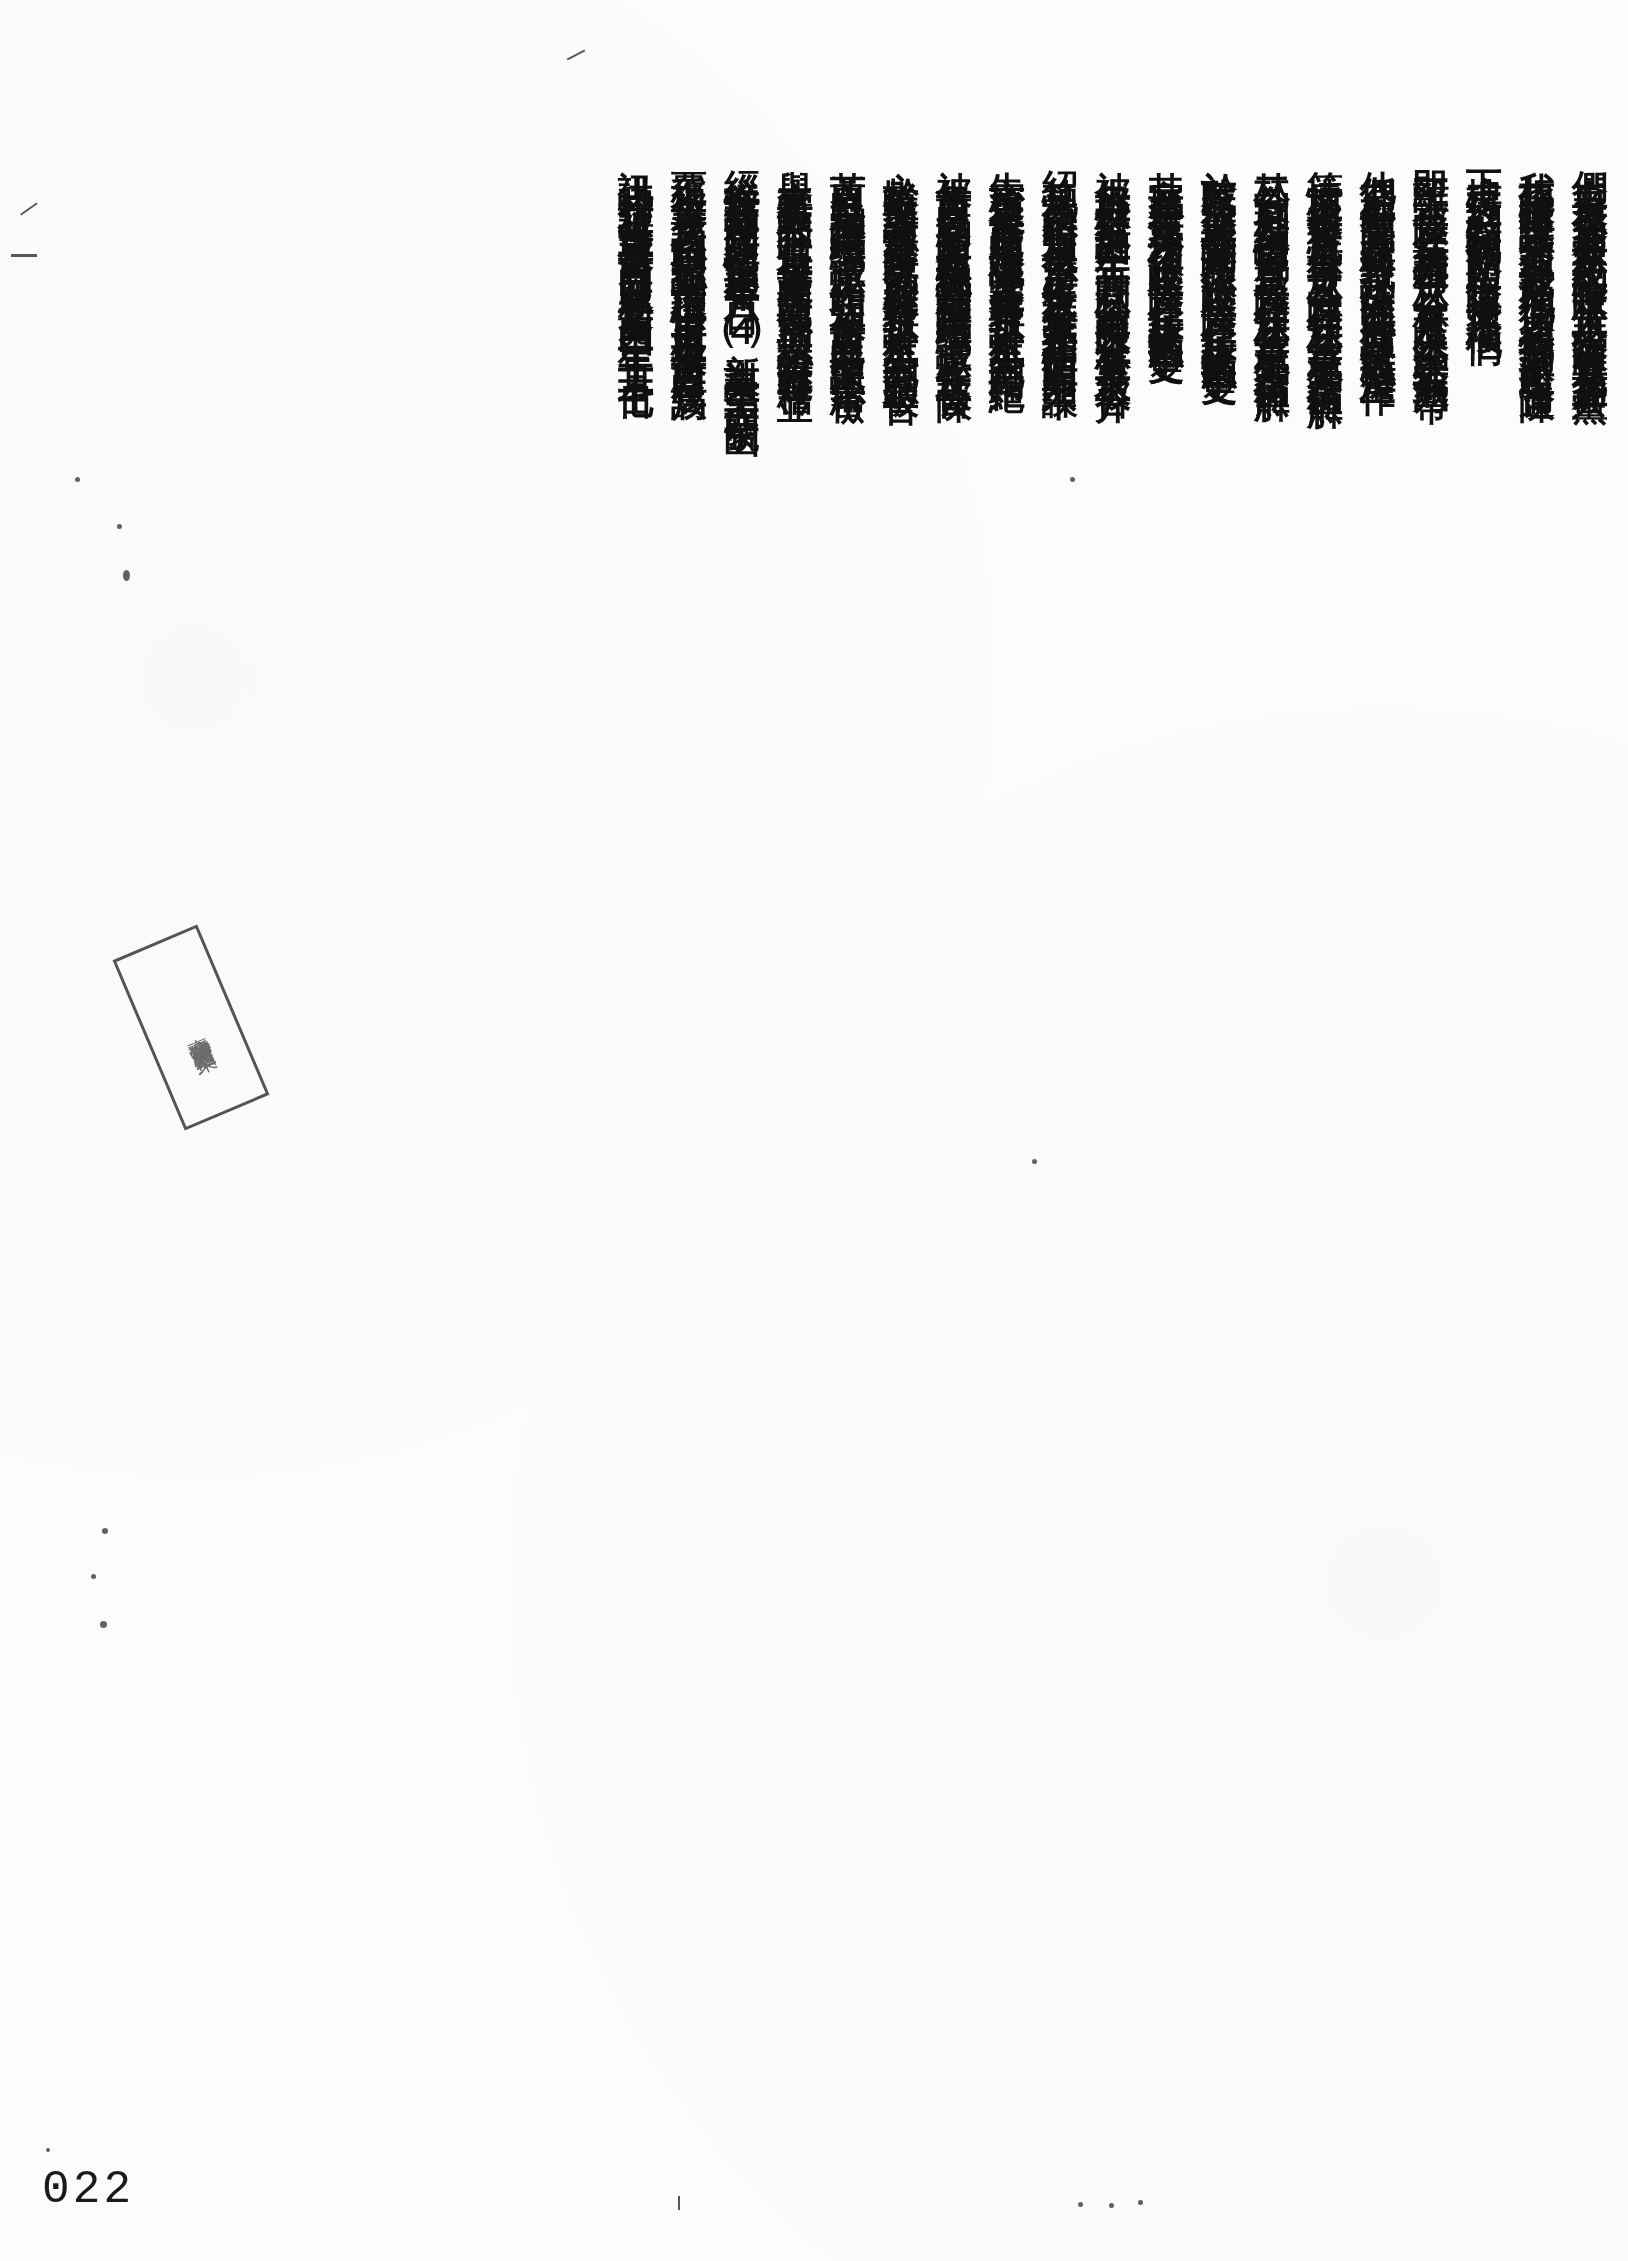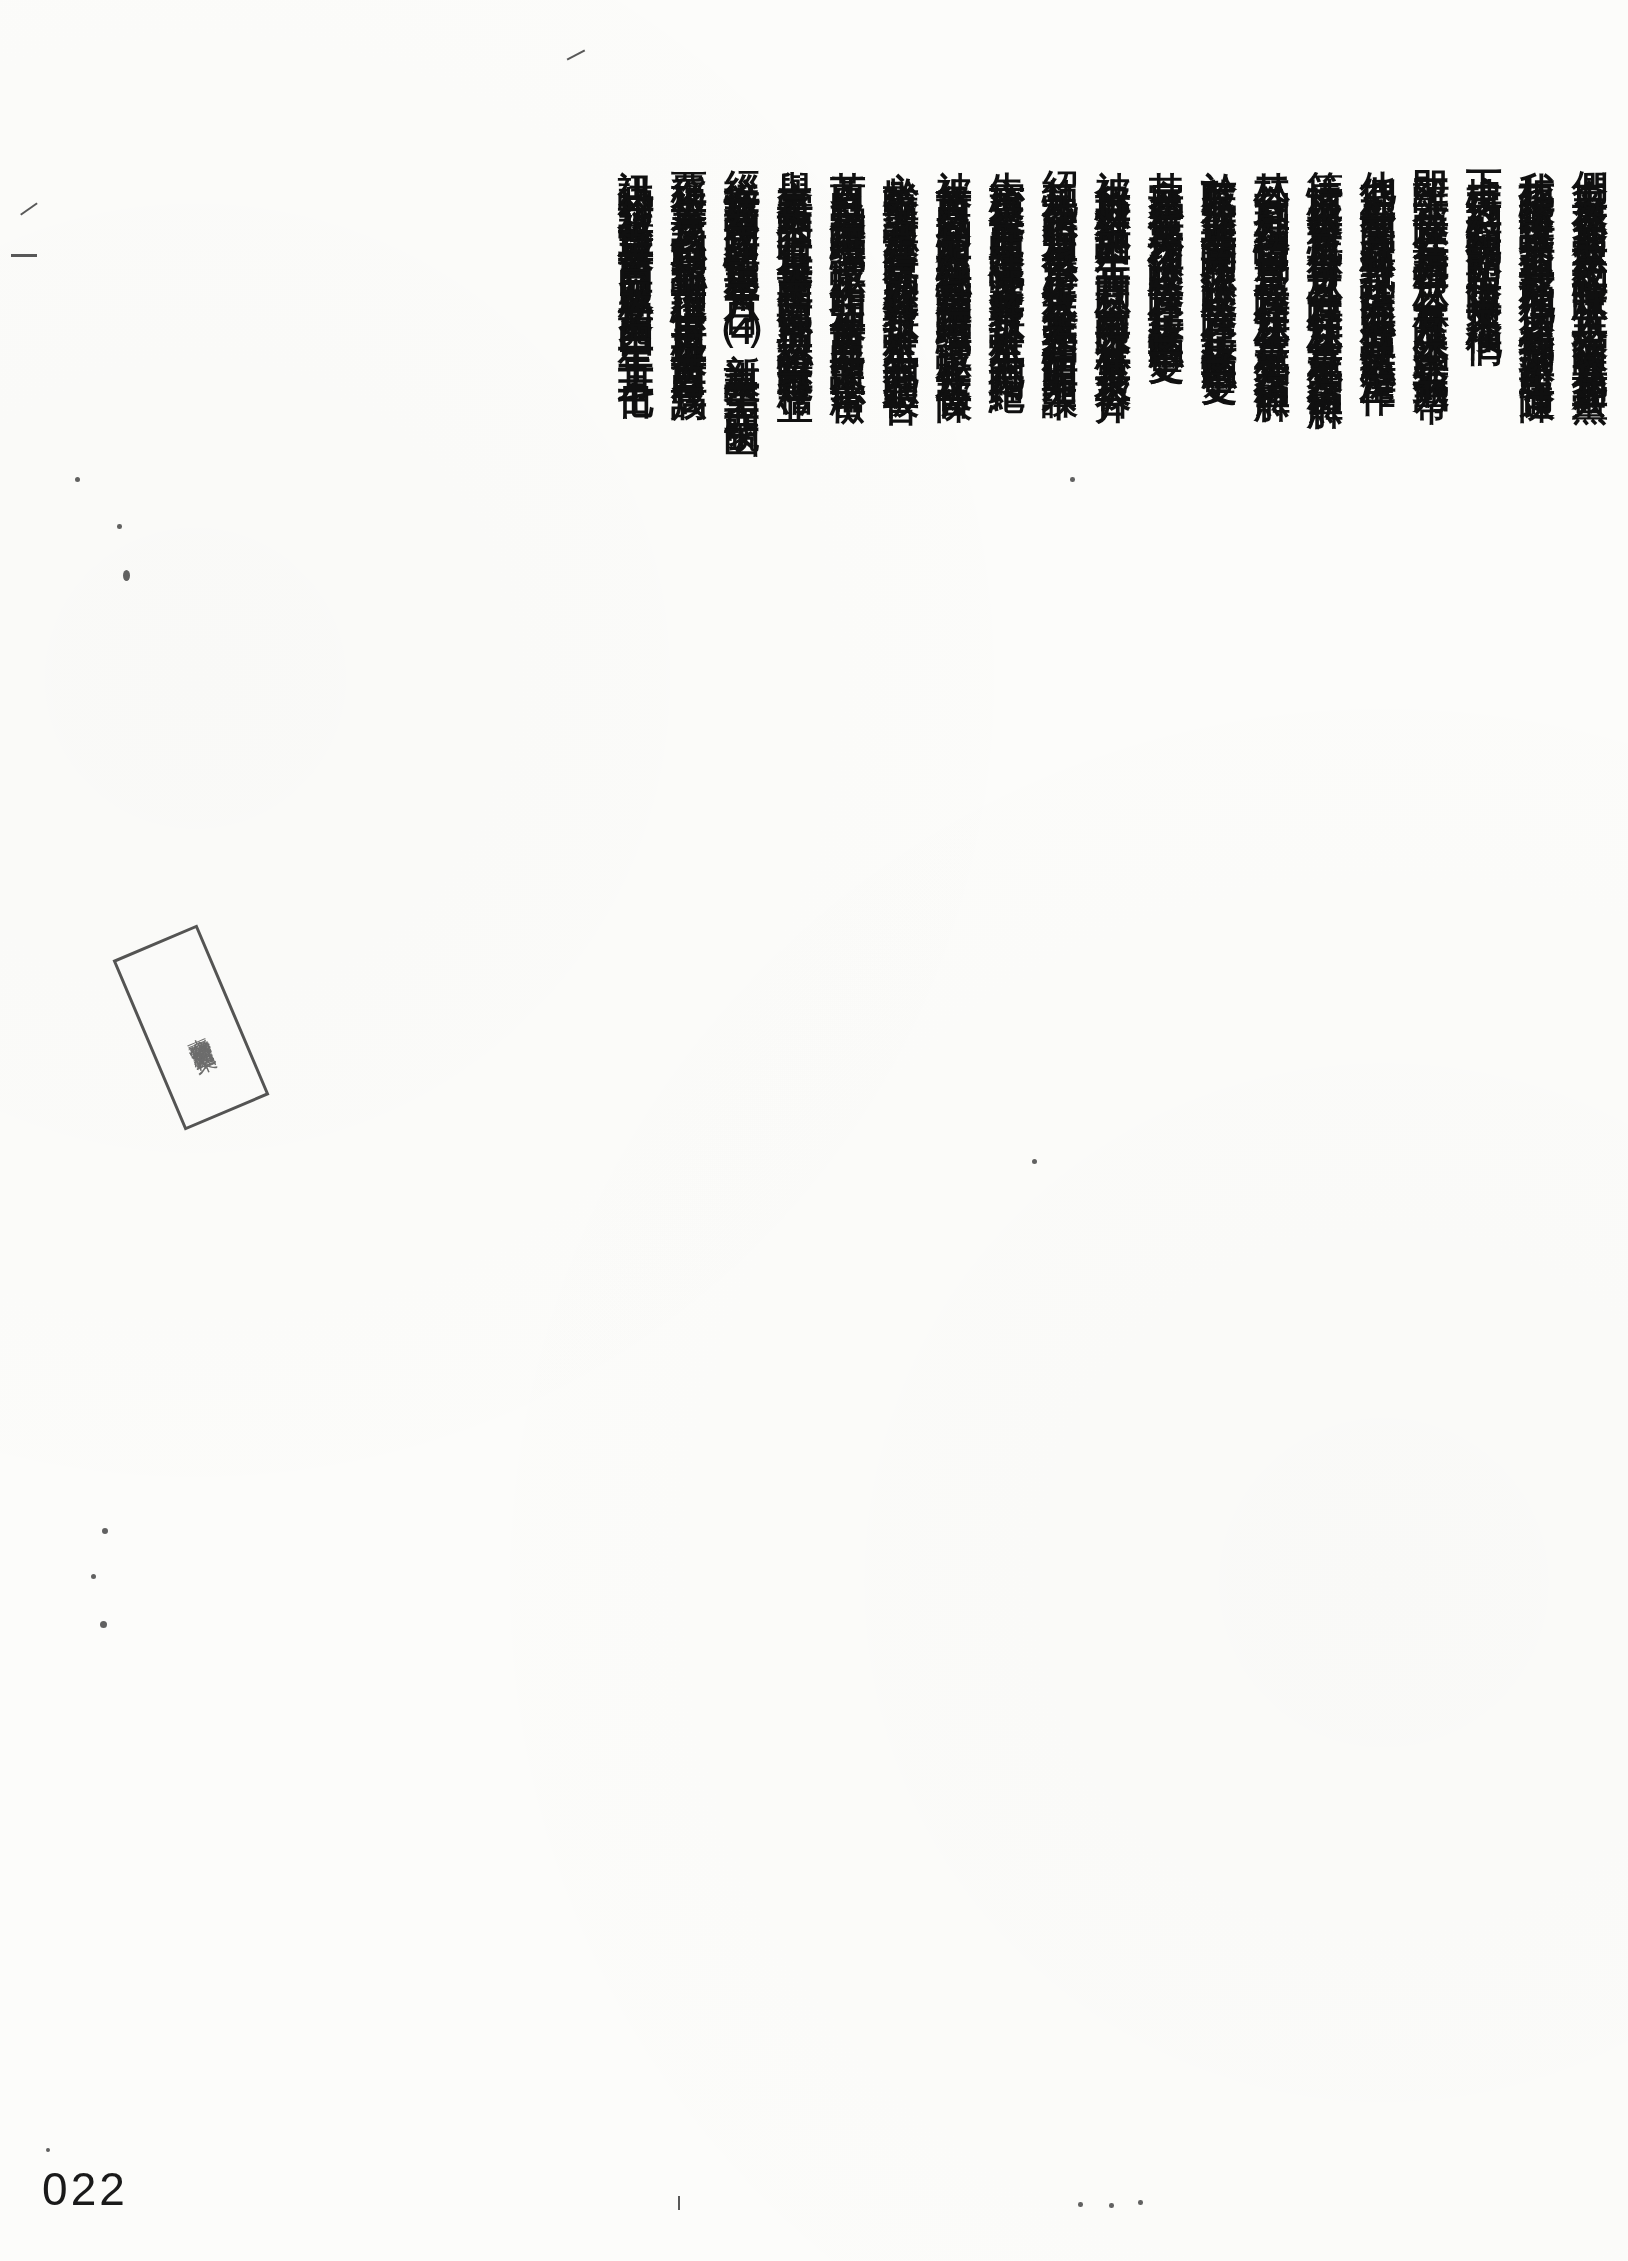--- a/index.html
+++ b/index.html
@@ -59,21 +59,21 @@
   }
 
   
   .page-number {
     position: absolute;
     left: 42px;
     bottom: 45px;
     font-size: 46px;
     letter-spacing: 3.1px;
     color: #1a1a1a;
-    font-family: Liberation Sans, sans-serif;
+    font-family: Liberation Mono, monospace;
   }
 
   
   .stamp {
     position: absolute;
     left: 145px;
     top: 935px;
     width: 92px;
     height: 185px;
     transform: rotate(-23deg);

